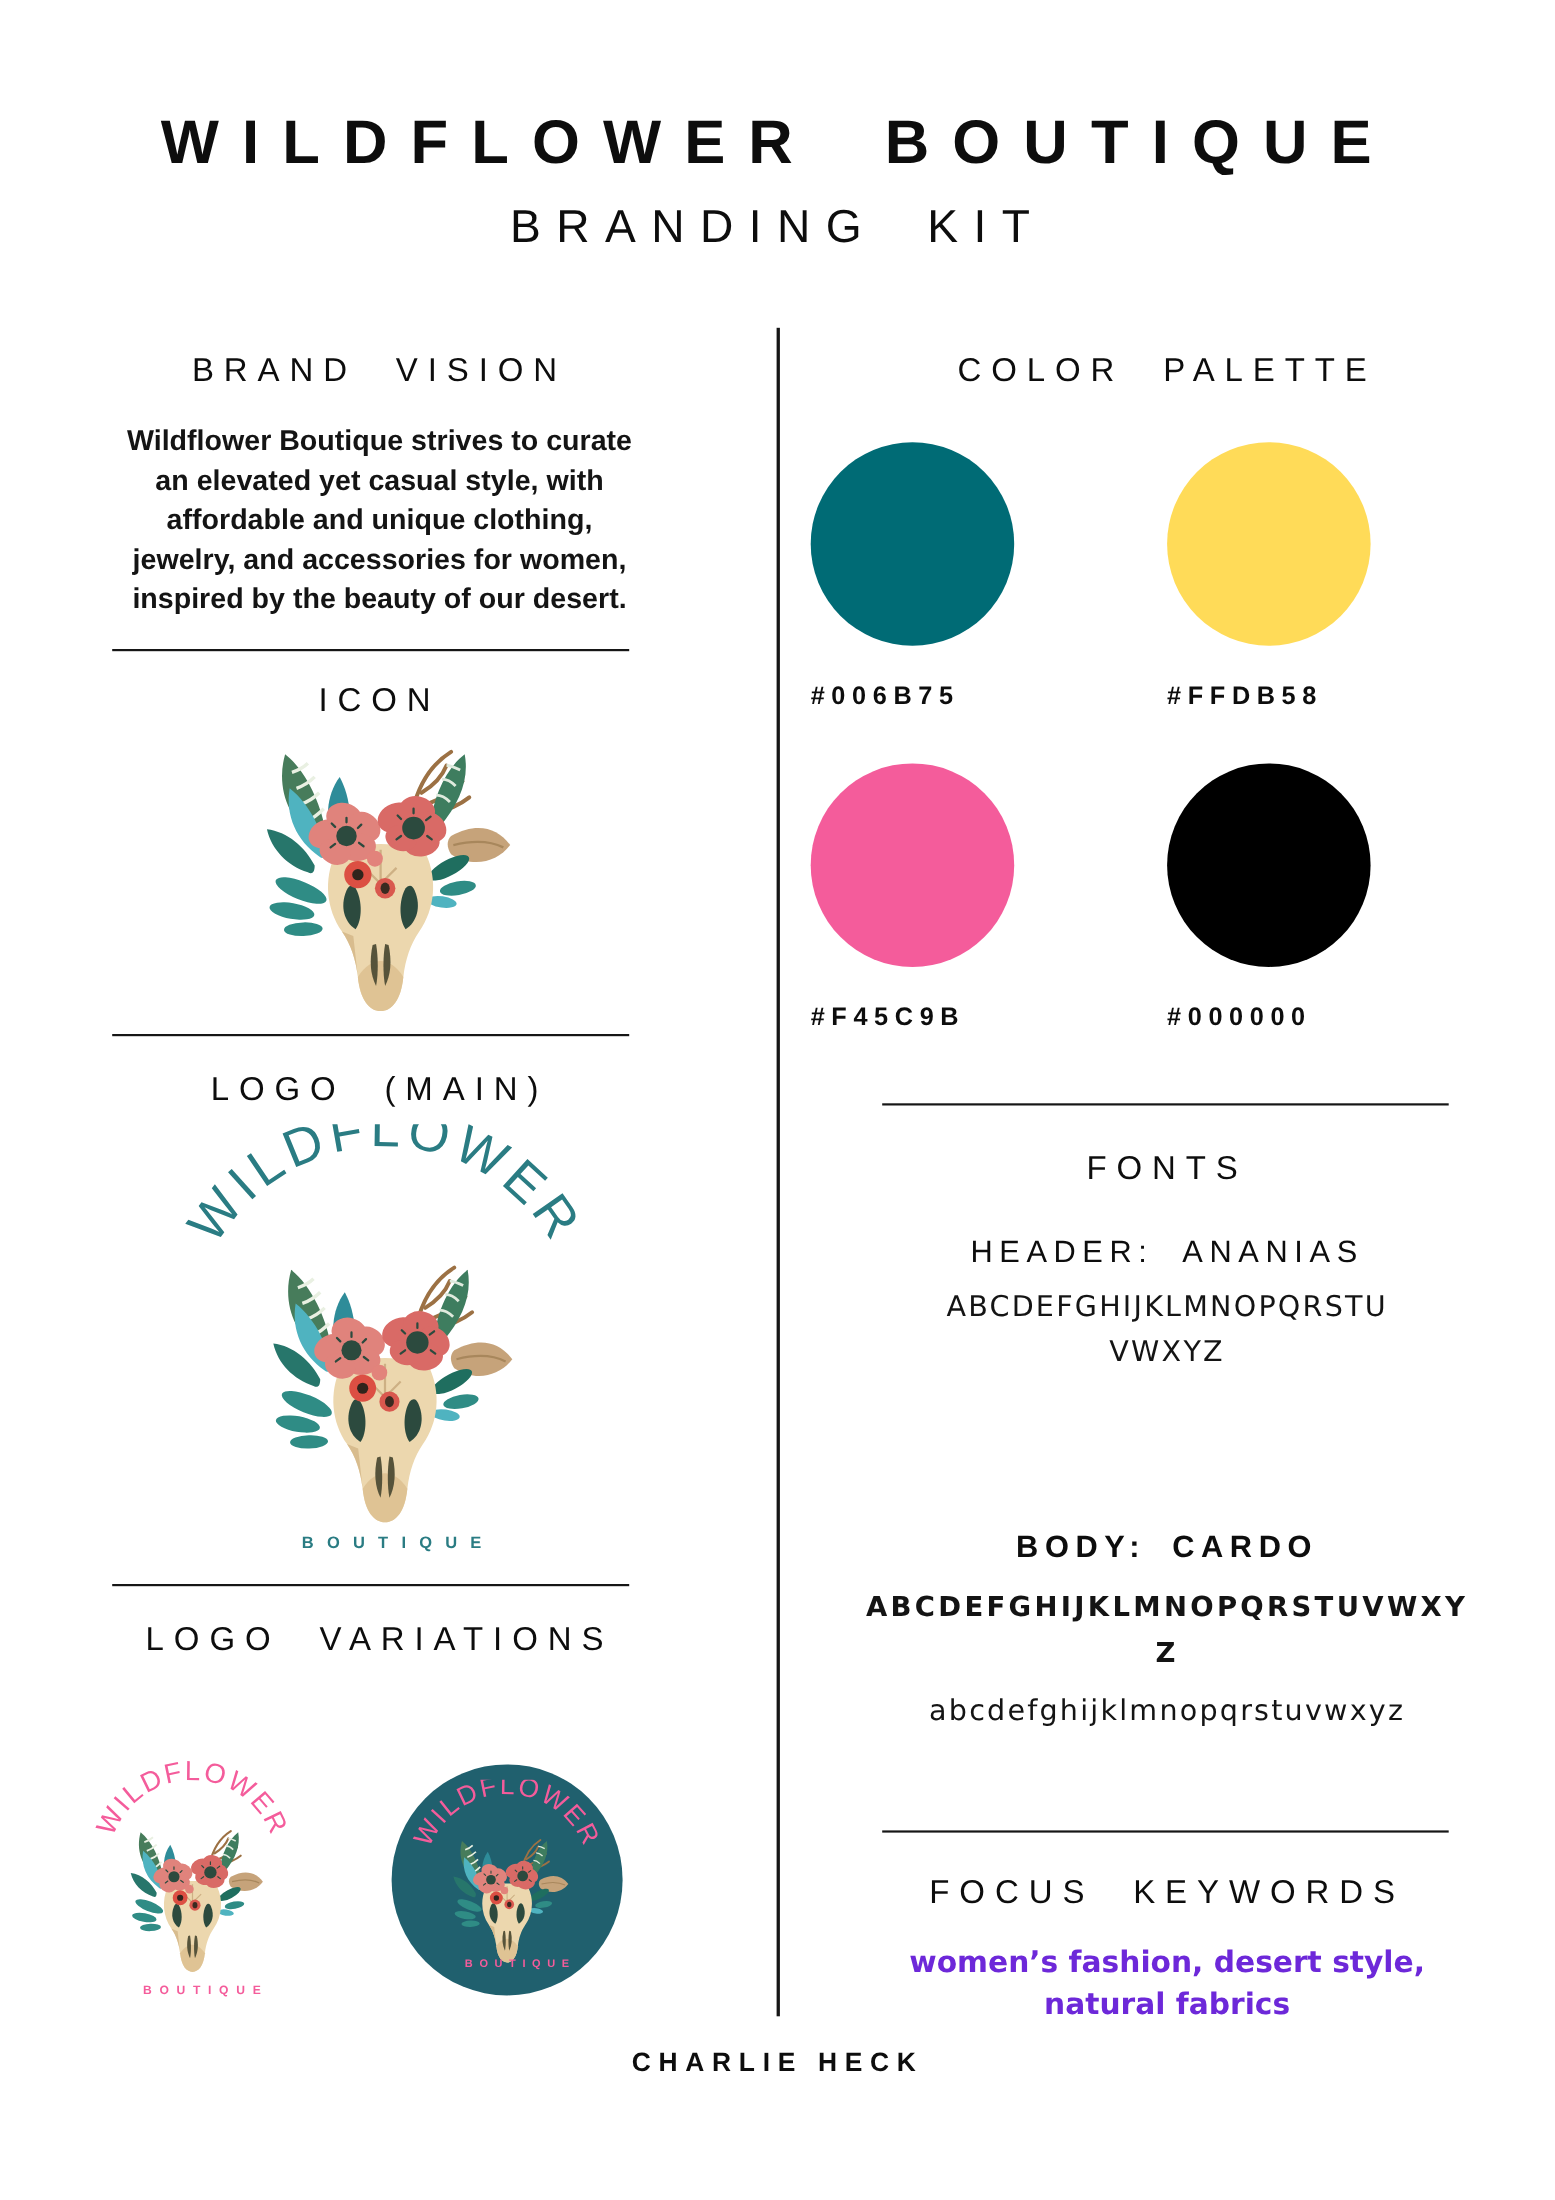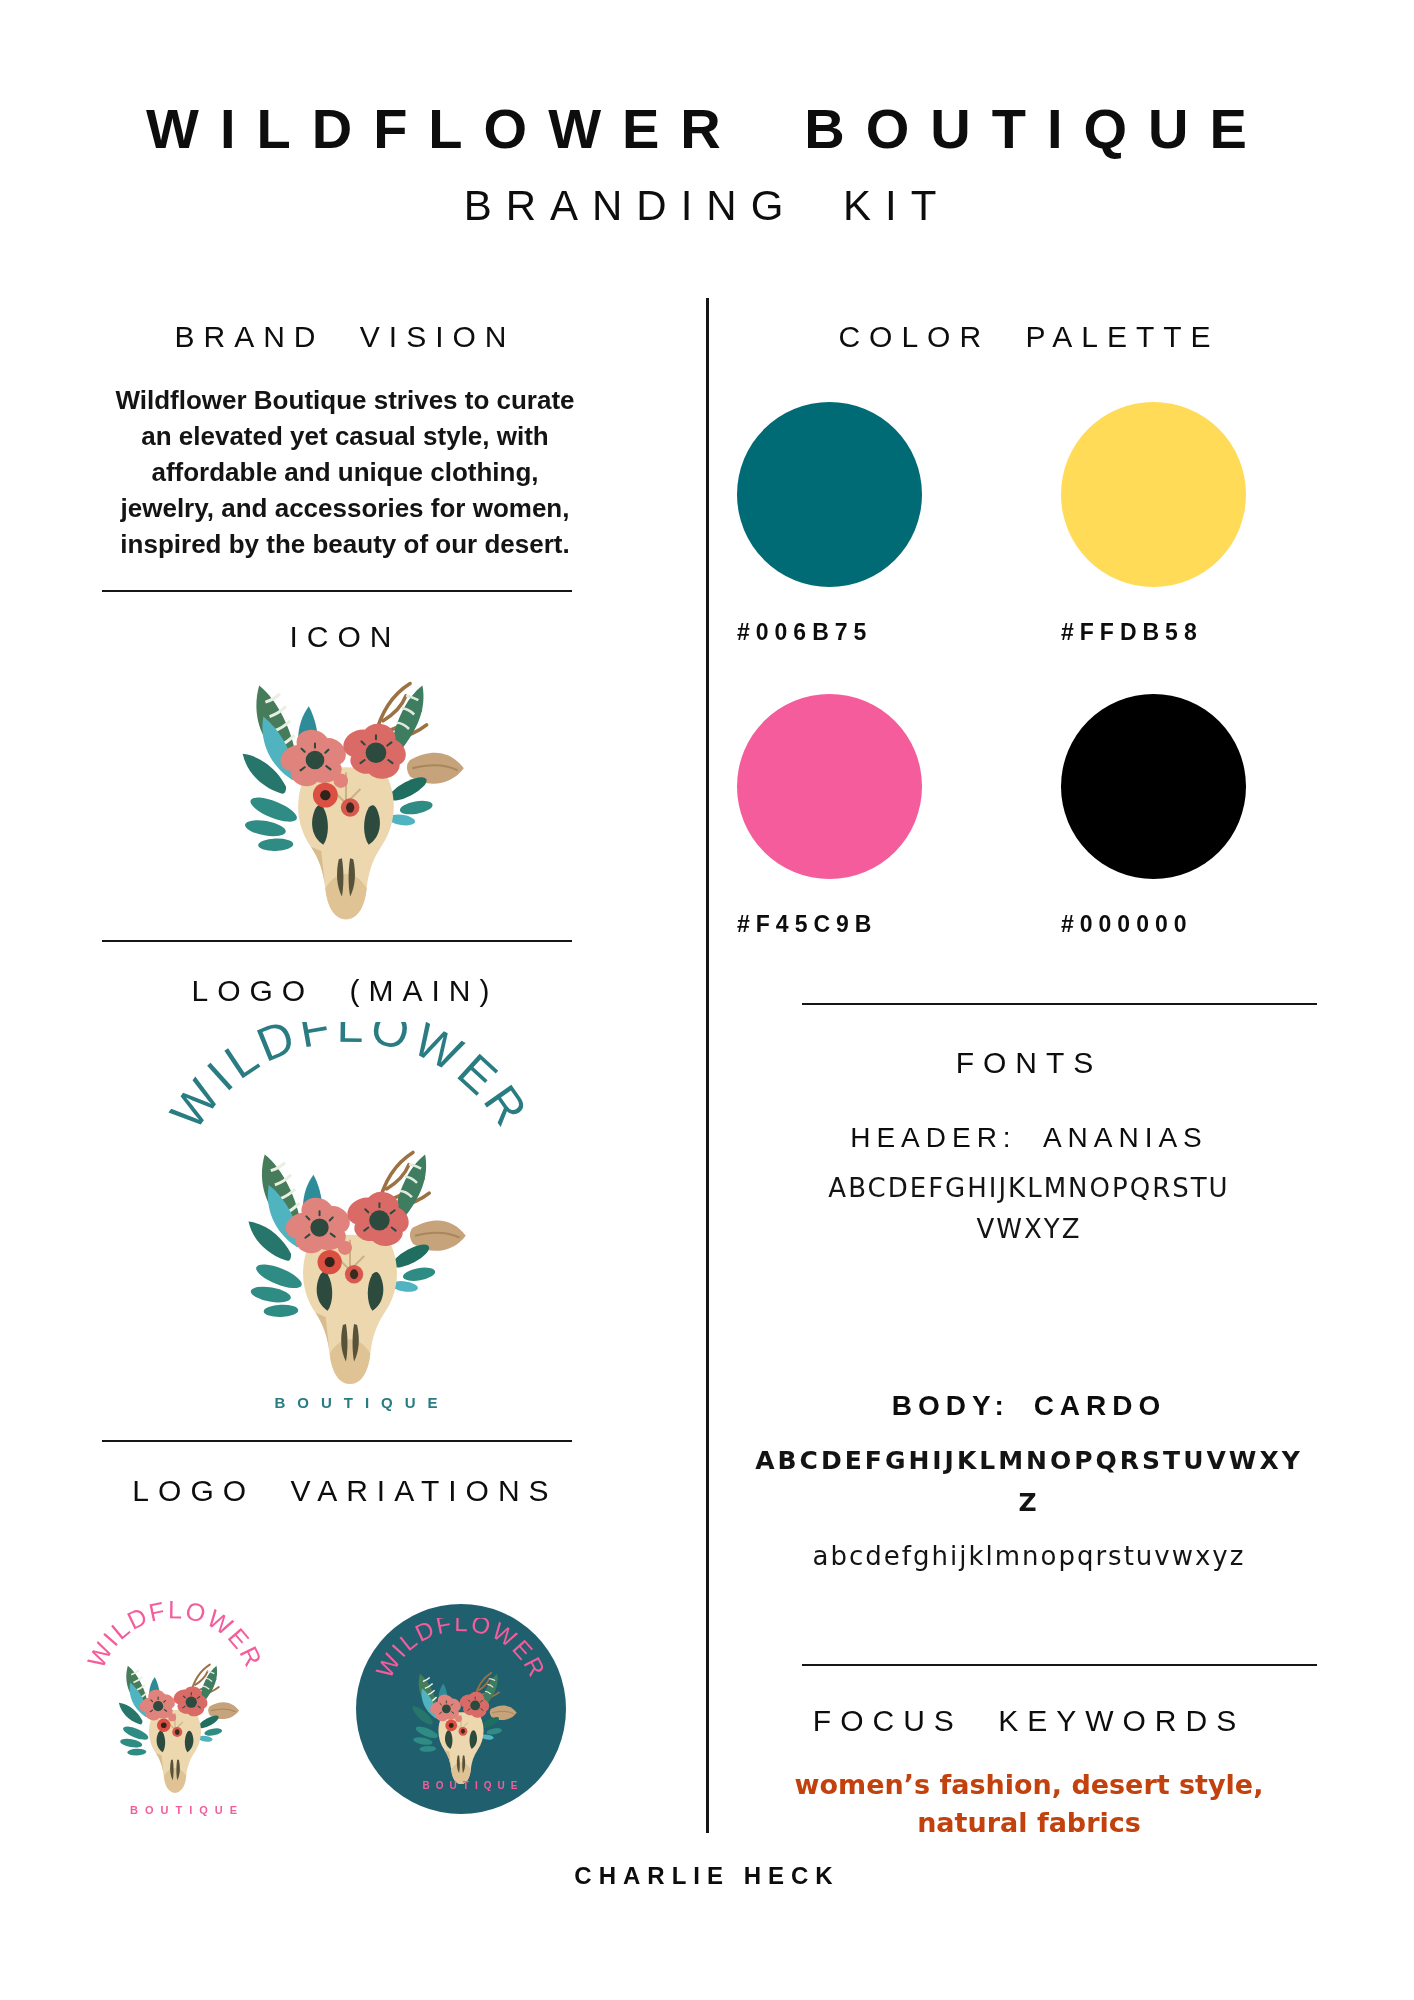--- a/index.html
+++ b/index.html
@@ -8,21 +8,21 @@
 
   
   .doc-title{position:absolute;left:0;top:96px;width:1414px;text-align:center;
              font-weight:bold;font-size:56px;letter-spacing:21px;word-spacing:26px;color:#0d0d0d;}
   .doc-subtitle{position:absolute;left:0;top:182px;width:1414px;text-align:center;
              font-size:42px;letter-spacing:14px;word-spacing:20px;color:#0d0d0d;}
 
   
   .vdivider{position:absolute;left:706px;top:298px;width:3px;height:1535px;background:#161616;}
   .lblock{position:absolute;left:25px;width:640px;text-align:center;}
-  .rblock{position:absolute;left:692px;width:674px;text-align:center;}
+  .rblock{position:absolute;left:724px;width:674px;text-align:center;}
 
   .sec-h{font-size:30px;letter-spacing:9px;word-spacing:18px;color:#0d0d0d;}
   .hr{position:absolute;height:0;border-top:2.5px solid #161616;}
   .hr-left{left:102px;width:470px;}
   .hr-right{left:802px;width:515px;}
 
   .body-copy{font-family:Liberation Sans, sans-serif;font-size:26px;font-weight:600;
              line-height:36px;color:#141414;}
 
   
@@ -39,21 +39,21 @@
   .specimen-bold{font-family:"DejaVu Sans",sans-serif;font-weight:bold;font-size:25px;letter-spacing:3px;line-height:42px;color:#141414;}
 
   
   .logo-main{position:absolute;left:145px;top:1022px;width:410px;height:400px;}
   .arc-svg{position:absolute;left:0;top:0;width:100%;}
   .skull-svg{position:absolute;}
   .boutique-txt{position:absolute;left:12px;width:100%;text-align:center;font-weight:bold;}
   .lv1{position:absolute;left:85px;top:1592px;width:180px;height:240px;}
   .lv2-circle{position:absolute;left:356px;top:1604px;width:210px;height:210px;border-radius:50%;}
 
-  .kw-line{font-family:"DejaVu Sans",sans-serif;font-size:27px;font-weight:600;line-height:38px;color:#c2410c;}
+  .kw-line{font-family:"DejaVu Sans",sans-serif;font-size:27px;font-weight:600;line-height:38px;color:#6d28d9;}
 
   .footer-name{position:absolute;left:0;top:1862px;width:1414px;text-align:center;
                font-weight:bold;font-size:24px;letter-spacing:7px;color:#0d0d0d;}
   .footer-contact{position:absolute;left:0;top:1898px;width:1414px;text-align:center;
                font-family:"DejaVu Sans",sans-serif;font-weight:600;font-size:28px;color:#141414;}
   .svg-defs{position:absolute;width:0;height:0;overflow:hidden;}
 </style>
 </head>
 <body>
 

